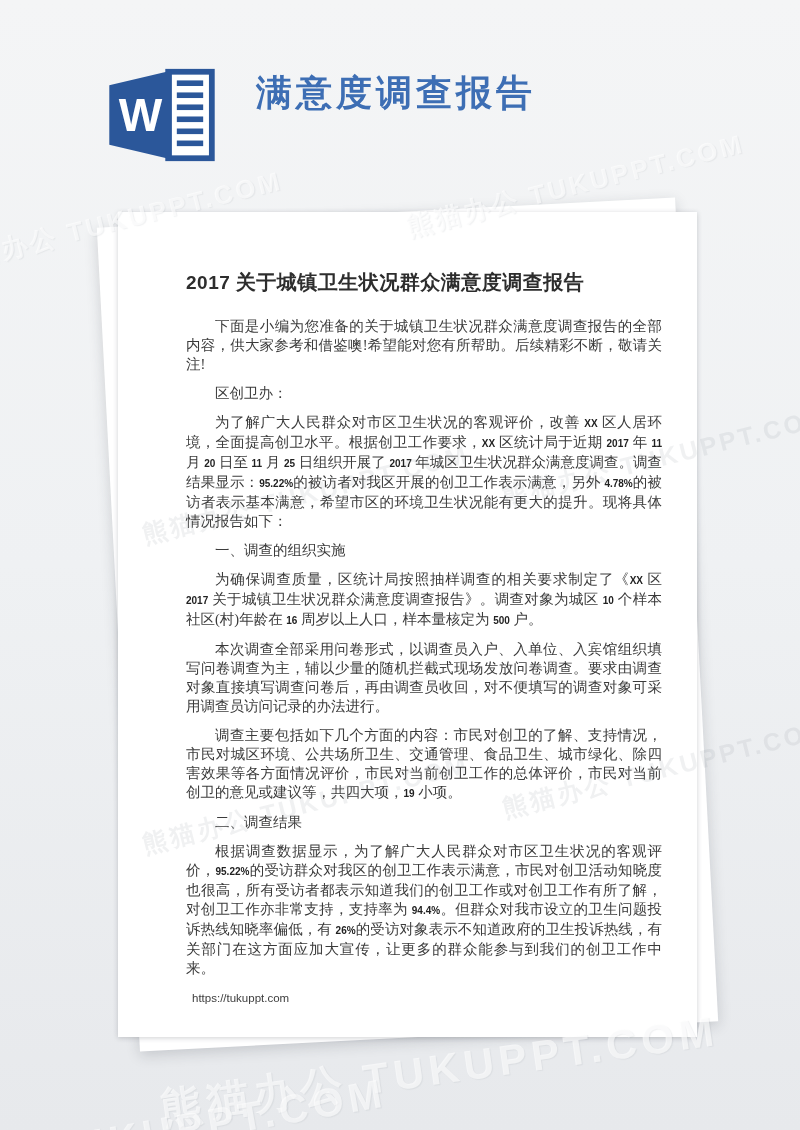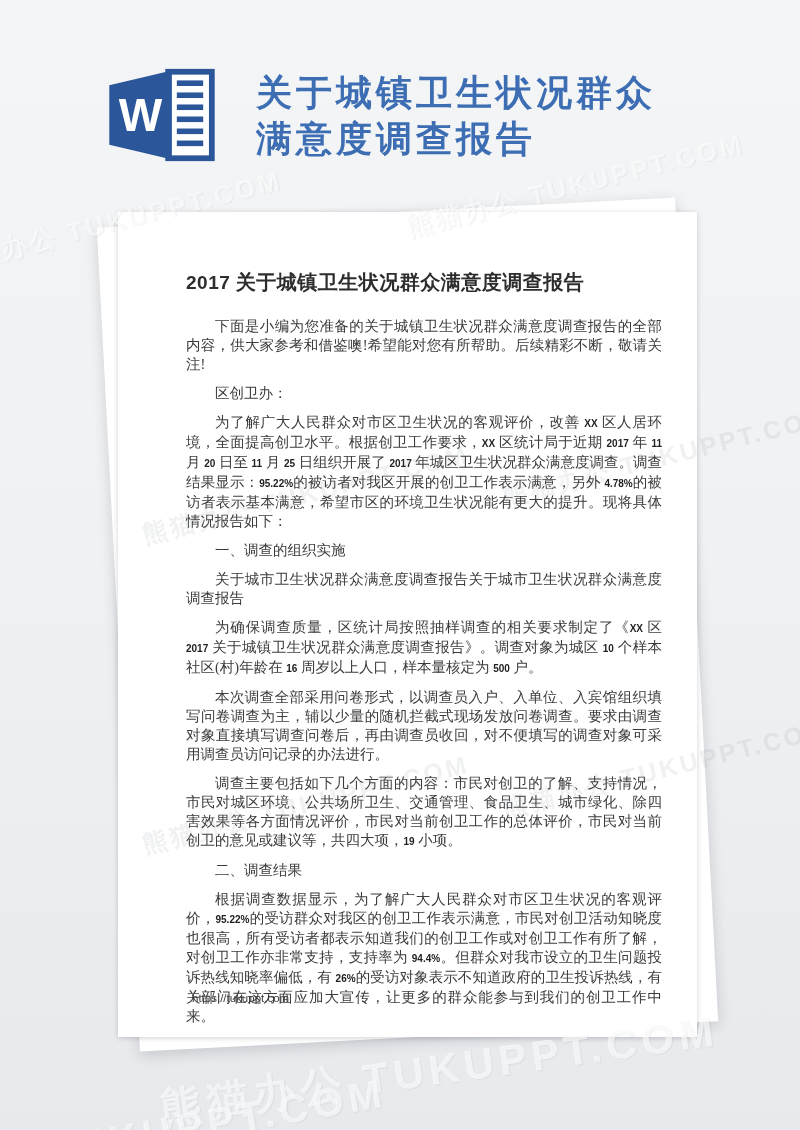--- a/index.html
+++ b/index.html
@@ -102,34 +102,32 @@
         <rect x="43" y="24.6" width="16" height="3.4" fill="#2b579a"></rect>
         <rect x="43" y="31.9" width="16" height="3.4" fill="#2b579a"></rect>
         <rect x="43" y="39.2" width="16" height="3.4" fill="#2b579a"></rect>
         <rect x="43" y="46.5" width="16" height="3.4" fill="#2b579a"></rect>
 
         <polygon points="2,13 40,4 40,58 2,49" fill="#2b579a"></polygon>
         <text x="21" y="41" text-anchor="middle" font-size="28" font-weight="bold" fill="#ffffff" font-family="Liberation Sans, DejaVu Sans, sans-serif">W</text>
       </svg>
     </div>
     <div class="hdr-title">
-      <div>关于城镇卫生状况群众</div>
       <div>满意度调查报告</div>
     </div>
   </header>
 
   <div class="sheet back"></div>
   <div class="sheet main">
     <div class="doc-body">
         <h1 class="heading1"><b>2017</b><span> 关于城镇卫生状况群众满意度调查报告</span></h1>
         <p class="body"><span>下面是小编为您准备的关于城镇卫生状况群众满意度调查报告的全部内容，供大家参考和借鉴噢!希望能对您有所帮助。后续精彩不断，敬请关注!</span></p>
         <p class="body"><span>区创卫办：</span></p>
         <p class="body"><span>为了解广大人民群众对市区卫生状况的客观评价，改善 </span><b>XX</b><span> 区人居环境，全面提高创卫水平。根据创卫工作要求，</span><b>XX</b><span> 区统计局于近期 </span><b>2017</b><span> 年 </span><b>11</b><span> 月 </span><b>20</b><span> 日至 </span><b>11</b><span> 月 </span><b>25</b><span> 日组织开展了 </span><b>2017</b><span> 年城区卫生状况群众满意度调查。调查结果显示：</span><b>95.22%</b><span>的被访者对我区开展的创卫工作表示满意，另外 </span><b>4.78%</b><span>的被访者表示基本满意，希望市区的环境卫生状况能有更大的提升。现将具体情况报告如下：</span></p>
         <p class="section"><span>一、调查的组织实施</span></p>
-        <p class="body"><span>关于城市卫生状况群众满意度调查报告关于城市卫生状况群众满意度调查报告</span></p>
         <p class="body"><span>为确保调查质量，区统计局按照抽样调查的相关要求制定了《</span><b>XX</b><span> 区 </span><b>2017</b><span> 关于城镇卫生状况群众满意度调查报告》。调查对象为城区 </span><b>10</b><span> 个样本社区(村)年龄在 </span><b>16</b><span> 周岁以上人口，样本量核定为 </span><b>500</b><span> 户。</span></p>
         <p class="body"><span>本次调查全部采用问卷形式，以调查员入户、入单位、入宾馆组织填写问卷调查为主，辅以少量的随机拦截式现场发放问卷调查。要求由调查对象直接填写调查问卷后，再由调查员收回，对不便填写的调查对象可采用调查员访问记录的办法进行。</span></p>
         <p class="body"><span>调查主要包括如下几个方面的内容：市民对创卫的了解、支持情况，市民对城区环境、公共场所卫生、交通管理、食品卫生、城市绿化、除四害效果等各方面情况评价，市民对当前创卫工作的总体评价，市民对当前创卫的意见或建议等，共四大项，</span><b>19</b><span> 小项。</span></p>
         <p class="section"><span>二、调查结果</span></p>
         <p class="body"><span>根据调查数据显示，为了解广大人民群众对市区卫生状况的客观评价，</span><b>95.22%</b><span>的受访群众对我区的创卫工作表示满意，市民对创卫活动知晓度也很高，所有受访者都表示知道我们的创卫工作或对创卫工作有所了解，对创卫工作亦非常支持，支持率为 </span><b>94.4%</b><span>。但群众对我市设立的卫生问题投诉热线知晓率偏低，有 </span><b>26%</b><span>的受访对象表示不知道政府的卫生投诉热线，有关部门在这方面应加大宣传，让更多的群众能参与到我们的创卫工作中来。</span></p>
       </div>
     <div class="footer-url">https://tukuppt.com</div>
   </div>
 
 </div>

